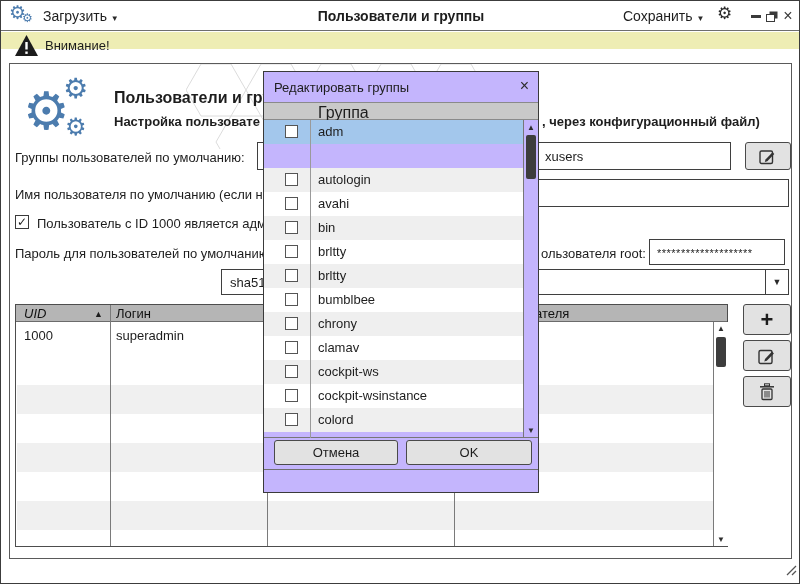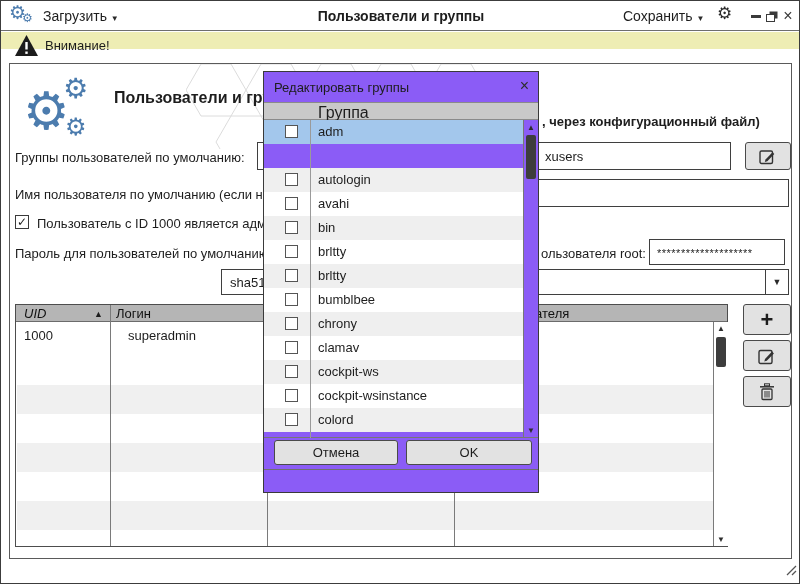--- a/index.html
+++ b/index.html
@@ -24,21 +24,21 @@
   #utable{left:14px;top:303px;width:713px;height:243px;border:1px solid #4d4d4d;background:#fff;}
   .thead{left:0;top:0;width:100%;height:17px;background:#b5b5b5;border-bottom:1px solid #6b6b6b;}
   .th{font-size:13px;top:1px;color:#111;}
   .vline{width:1px;background:#7a7a7a;top:0;bottom:0;}
   .stripe{left:1px;width:696px;height:29px;background:#f0f0f0;}
   .cell{font-size:13px;}
   .sb-track{background:#fff;}
   .sb-arrow{font-size:8px;color:#2e2e2e;text-align:center;width:100%;}
   .sb-thumb{background:#3d3d3d;border-radius:2px;}
   
-  #modal{left:262px;top:70px;width:276px;height:422px;background:#8b5cf6;border:1px solid #3a3a3a;z-index:10;}
+  #modal{left:262px;top:70px;width:276px;height:422px;background:#c4b5fd;border:1px solid #3a3a3a;z-index:10;}
   #m-header{left:0;top:30px;width:274px;height:18px;background:#c9c9c9;border-top:1px solid #8a8a8a;border-bottom:1px solid #8a8a8a;}
   #m-list{left:0;top:48px;width:274px;height:318px;border-bottom:1px solid #777;}
   .g-row{position:absolute;left:0;width:259px;height:24px;background:#fff;}
   .g-row.alt{background:#efefef;}
   .g-row.sel{background:#a3c7ec;}
   .g-check{position:absolute;left:21px;top:5px;width:13px;height:13px;border:1px solid #555;background:#fff;}
   .g-name{position:absolute;left:54px;top:4px;font-size:13px;}
   #m-divider{left:46px;top:48px;width:1px;height:318px;background:#9a9a9a;}
   #m-scroll{right:0px;top:48px;width:15px;height:318px;border-left:1px solid #777;}
   .m-btn{position:absolute;top:368px;height:25px;background:#e2e2e2;border:1px solid #4a4a4a;border-radius:3px;font-size:13px;display:flex;align-items:center;justify-content:center;}
@@ -106,20 +106,21 @@
       <polygon points="165,52 195,52 210,78 195,104 165,104 150,78"></polygon>
       <polygon points="225,52 255,52 270,78 255,104 225,104 210,78"></polygon>
     </g>
   </svg>
 
   <span class="abs gear" style="left:22px;top:84px;font-size:52px;color:#4c7cae;">⚙</span>
   <span class="abs gear" style="left:62px;top:74px;font-size:28px;color:#4c7cae;">⚙</span>
   <span class="abs gear" style="left:64px;top:114px;font-size:24px;color:#4c7cae;">⚙</span>
 
   <span class="abs" style="left:113px;top:88px;font-size:16px;font-weight:700;">Пользователи и группы</span>
+  <span class="abs lbl" style="left:113px;top:113px;font-weight:600;">Настройка пользовате</span>
   <span class="abs lbl" style="left:541px;top:113px;font-weight:600;">, через конфигурационный файл)</span>
 
   <span class="abs lbl" style="left:14px;top:149px;">Группы пользователей по умолчанию:</span>
   <div class="abs inp" style="left:256px;top:141px;width:474px;height:28px;">
     <span class="abs lbl" style="left:287px;top:6px;">xusers</span>
   </div>
   <div class="abs btn" style="left:744px;top:141px;width:46px;height:28px;">
     <svg width="18" height="17">
       <rect x="1" y="3" width="12.5" height="12.5" rx="1.5" fill="none" stroke="#333" stroke-width="1.4"></rect>
       <path d="M6.5 11.5 L13.5 4.2 L15.3 6.1 L8.3 13.3 L5.8 14 Z" fill="#333"></path>
@@ -154,21 +155,21 @@
       <span class="abs" style="left:78px;top:4px;font-size:9px;">▲</span>
       <span class="abs th" style="left:100px;">Логин</span>
       <span class="abs th" style="left:442px;">Имя пользователя</span>
     </div>
 
     <div class="abs vline" style="left:94px;"></div>
     <div class="abs vline" style="left:251px;"></div>
     <div class="abs vline" style="left:438px;"></div>
 
     <span class="abs cell" style="left:8px;top:23px;">1000</span>
-    <span class="abs cell" style="left:112px;top:23px;text-align:right;">superadmin</span>
+    <span class="abs cell" style="left:100px;top:23px;text-align:right;">superadmin</span>
 
     <div class="abs sb-track" style="left:697px;top:17px;width:15px;height:224px;border-left:1px solid #7a7a7a;">
       <span class="abs sb-arrow" style="top:2px;">▲</span>
       <div class="abs sb-thumb" style="left:2px;top:15px;width:10px;height:30px;"></div>
       <span class="abs sb-arrow" style="bottom:2px;">▼</span>
     </div>
   </div>
 
   <div class="abs btn" style="left:742px;top:303px;width:48px;height:31px;font-size:22px;font-weight:700;">
     <span>+</span>

